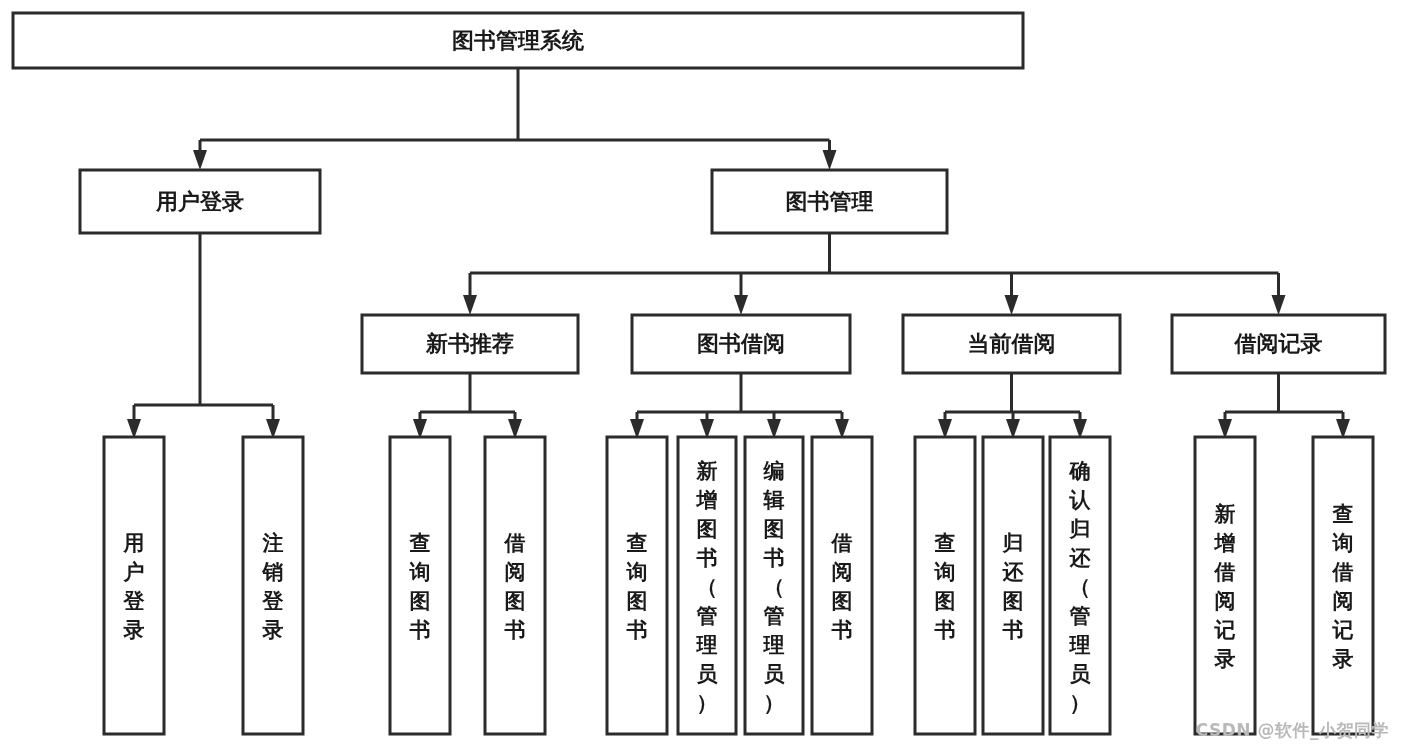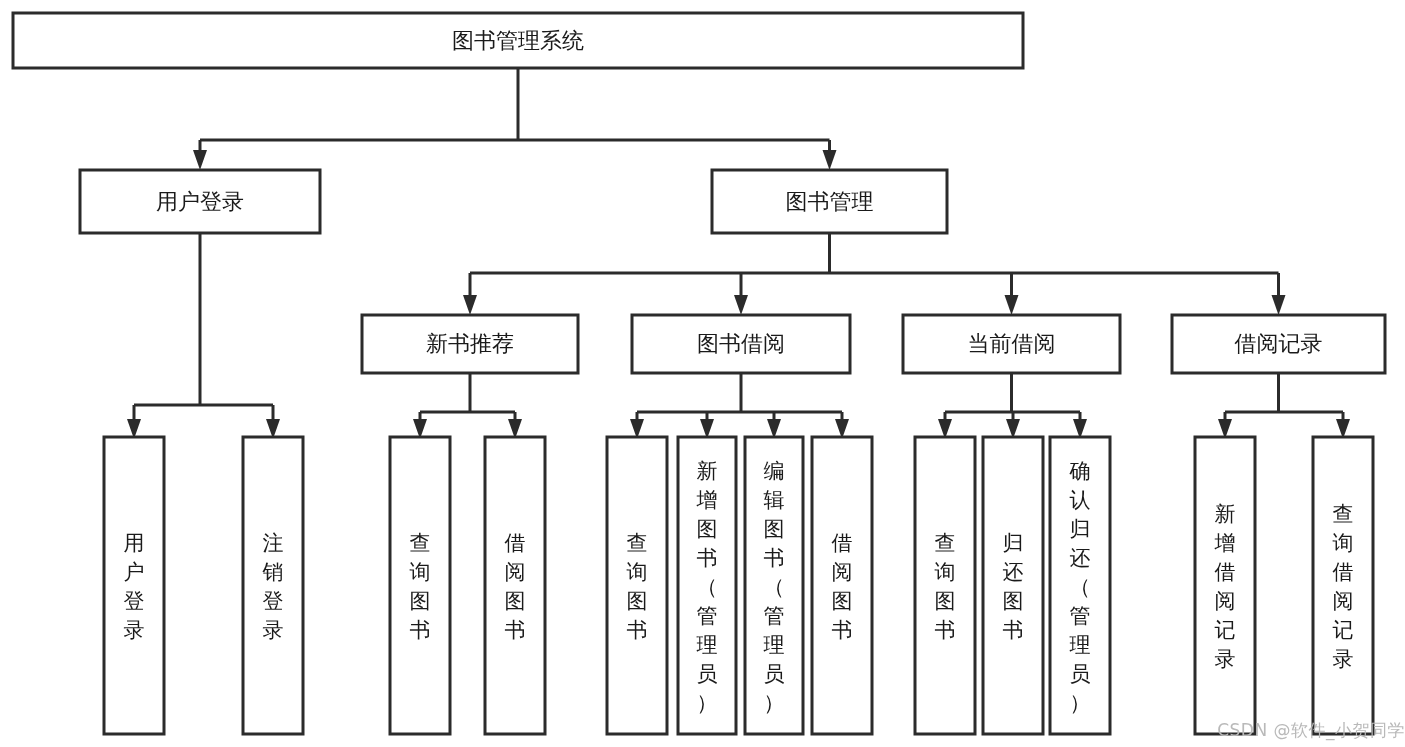--- a/index.html
+++ b/index.html
@@ -11,20 +11,21 @@
     width: 1405px;
     height: 747px;
     overflow: hidden;
     font-family: "DejaVu Sans", "Liberation Sans", sans-serif;
   }
   #diagram-root {
     position: relative;
     width: 1405px;
     height: 747px;
     background: #ffffff;
+    font-weight: bold;
   }
   svg.flow {
     position: absolute;
     top: 0;
     left: 0;
     width: 1405px;
     height: 747px;
   }
   .node-box {
     fill: #ffffff;
@@ -49,21 +50,21 @@
     dominant-baseline: middle;
   }
   .node-label-vertical {
     fill: #1a1a1a;
     font-family: "DejaVu Sans", "Liberation Sans", sans-serif;
     font-size: 21px;
     text-anchor: middle;
   }
   .watermark {
     position: absolute;
-    right: 0;
+    right: 16px;
     bottom: 5px;
     color: #b9b9b9;
     font-size: 17px;
     font-family: "DejaVu Sans", "Liberation Sans", sans-serif;
     letter-spacing: 0.5px;
     white-space: nowrap;
     user-select: none;
   }
 </style>
 </head>

